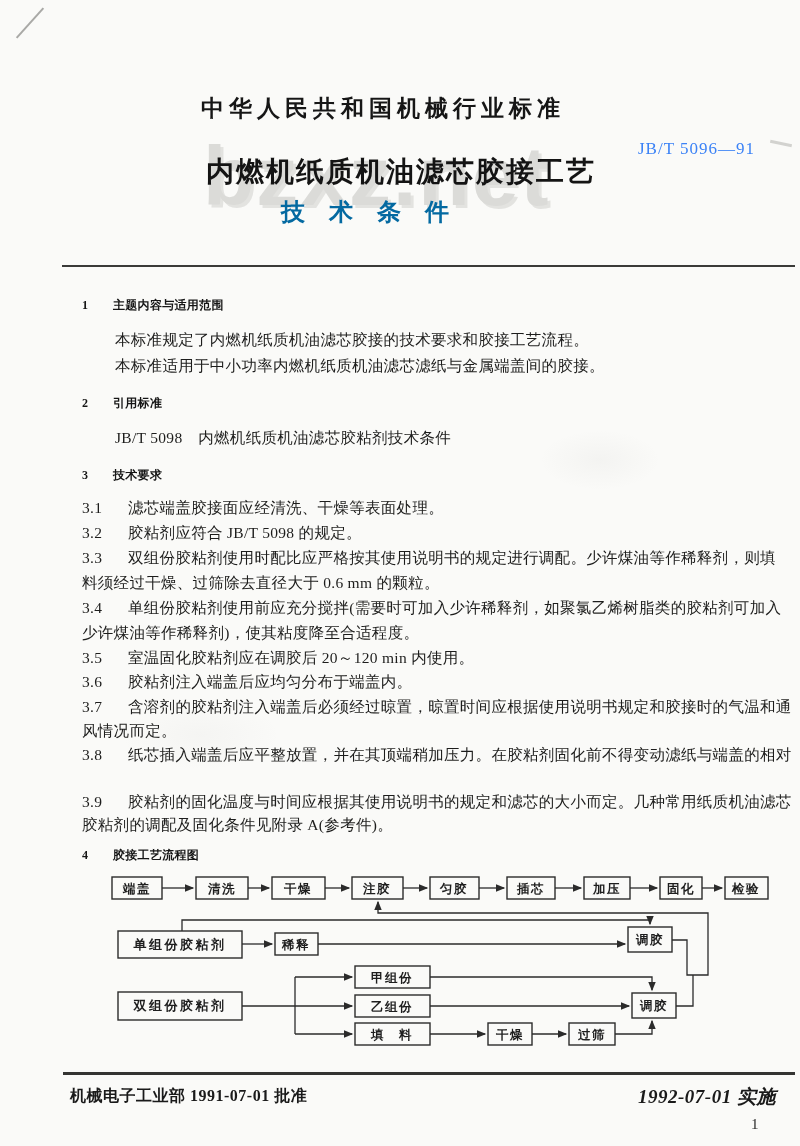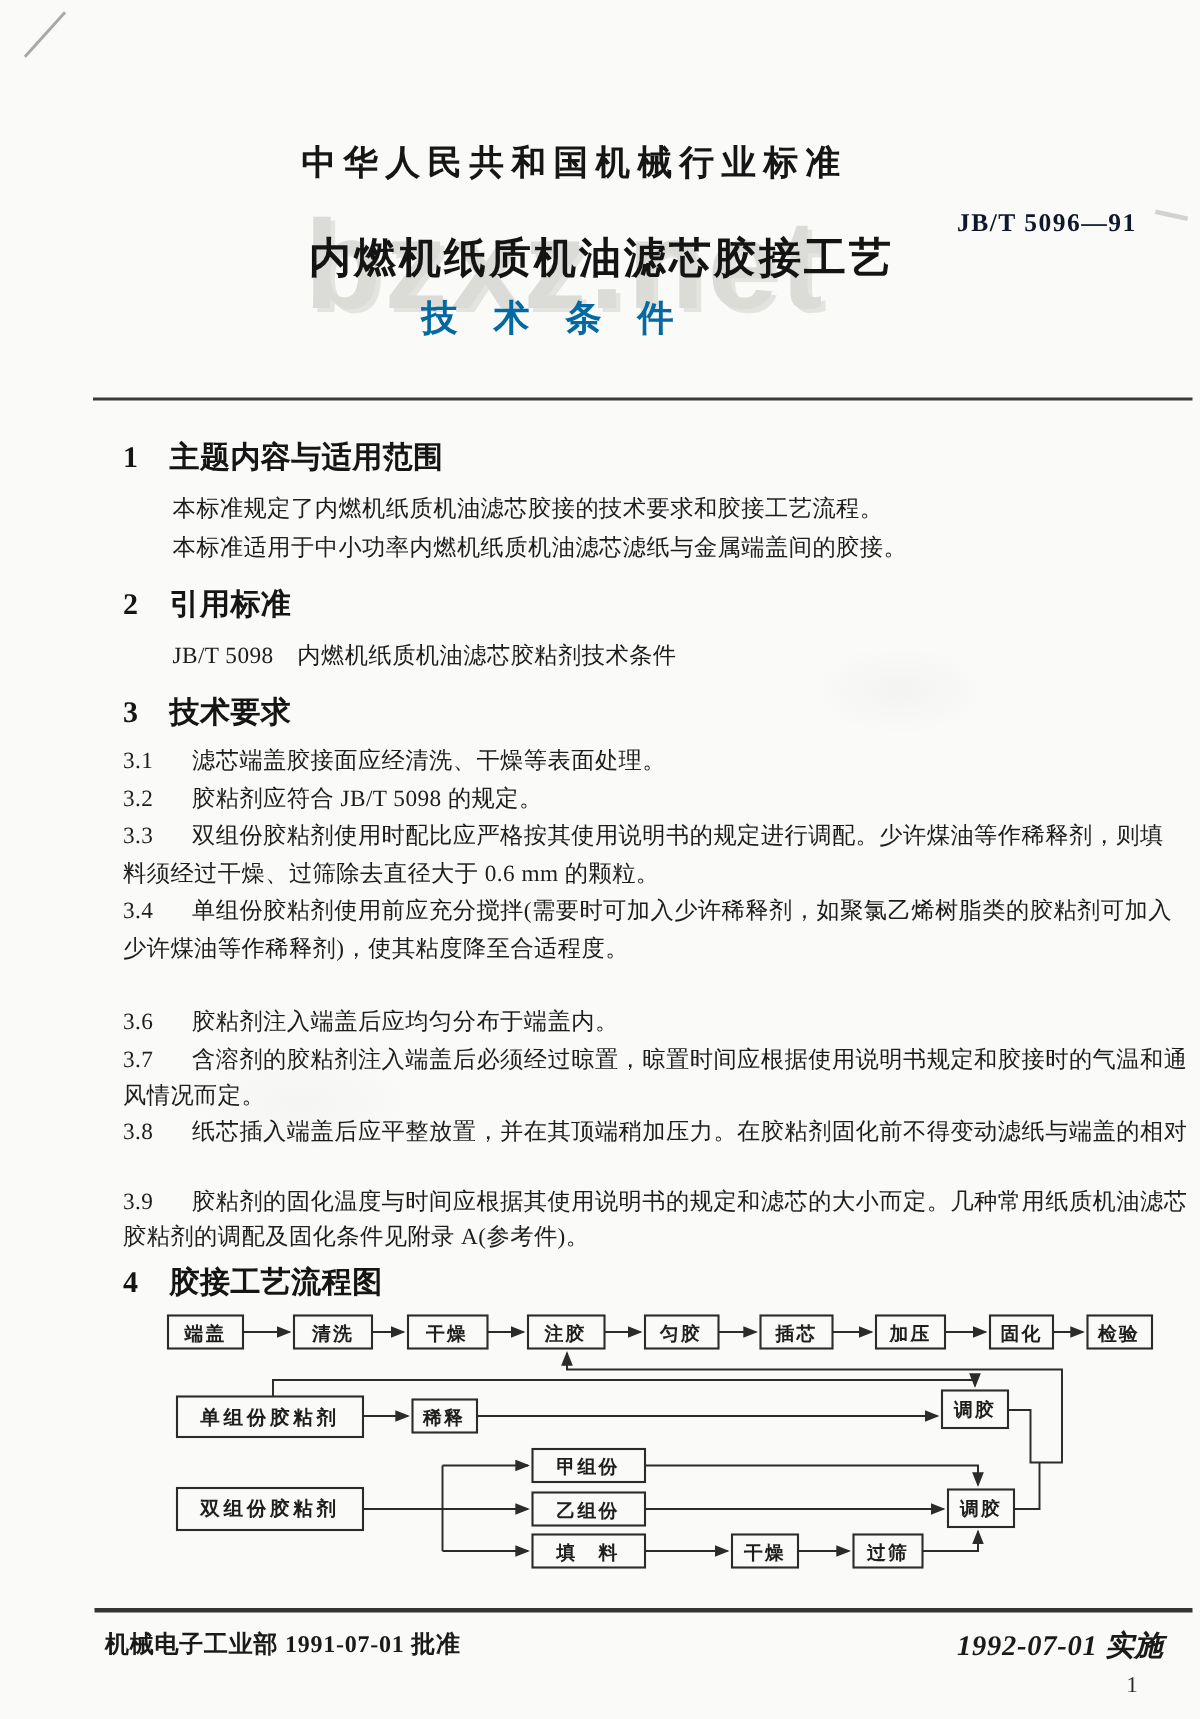--- a/index.html
+++ b/index.html
@@ -21,33 +21,33 @@
   
   .watermark{
     left:203px;top:134px;
     font-family:"Liberation Sans","DejaVu Sans",sans-serif;
     font-weight:bold;font-size:84px;line-height:84px;
     color:#dbdbd8;letter-spacing:2px;
     text-shadow:3px 3px 0 #e3e3e0;
     user-select:none;
   }
   .std-label{left:201px;top:93px;font-size:23px;font-weight:bold;letter-spacing:5px;color:#161616;}
-  .std-code{left:638px;top:139px;font-size:17px;font-weight:bold;letter-spacing:1px;color:#0f172a;text-align:right;}
+  .std-code{left:638px;top:139px;font-size:17px;font-weight:normal;letter-spacing:1px;color:#3b82f6;text-align:right;}
   .title1{left:206px;top:153px;font-size:28px;font-weight:bold;letter-spacing:2px;color:#141414;}
   .title2{left:281px;top:196px;font-size:24px;font-weight:bold;letter-spacing:9px;color:#0369a1;}
   .rule-top{left:62px;top:265px;width:733px;height:2px;background:#3a3a38;}
   
   .bodyline{
     position:absolute;left:82px;width:705px;
     font-size:15.5px;line-height:20px;
     letter-spacing:0.3px;color:#1d1d1c;
     white-space:nowrap;
   }
   .bodyline.ind{left:115px;}
-  .bodyline.h{font-weight:bold;font-size:20px;color:#151515;}
+  .bodyline.h{font-weight:bold;font-size:12px;color:#151515;}
   .no1{display:inline-block;min-width:31px;}
   .no2{display:inline-block;min-width:46px;}
   
   .flow{left:0;top:858px;width:764px;height:200px;}
   .flow svg{display:block;}
   .fc-rect{fill:none;stroke:#2b2b2b;stroke-width:1.4px;}
   .fc-line{fill:none;stroke:#2b2b2b;stroke-width:1.3px;}
   .fc-label{
     font-family:"Liberation Serif","DejaVu Serif",serif;
     font-weight:bold;font-size:12.5px;fill:#1e1e1e;letter-spacing:1.5px;
@@ -85,20 +85,21 @@
   <div class="bodyline ind" style="top:428px">JB/T 5098　内燃机纸质机油滤芯胶粘剂技术条件</div>
 
   <div class="bodyline h" style="top:465px"><span class="no1">3</span><span>技术要求</span></div>
 
   <div class="bodyline" style="top:498px"><span class="no2">3.1</span><span>滤芯端盖胶接面应经清洗、干燥等表面处理。</span></div>
   <div class="bodyline" style="top:523px"><span class="no2">3.2</span><span>胶粘剂应符合 JB/T 5098 的规定。</span></div>
   <div class="bodyline" style="top:548px"><span class="no2">3.3</span><span>双组份胶粘剂使用时配比应严格按其使用说明书的规定进行调配。少许煤油等作稀释剂，则填</span></div>
   <div class="bodyline" style="top:573px">料须经过干燥、过筛除去直径大于 0.6 mm 的颗粒。</div>
   <div class="bodyline" style="top:598px"><span class="no2">3.4</span><span>单组份胶粘剂使用前应充分搅拌(需要时可加入少许稀释剂，如聚氯乙烯树脂类的胶粘剂可加入</span></div>
   <div class="bodyline" style="top:623px">少许煤油等作稀释剂)，使其粘度降至合适程度。</div>
+  <div class="bodyline" style="top:648px"><span class="no2">3.5</span><span>室温固化胶粘剂应在调胶后 20～120 min 内使用。</span></div>
   <div class="bodyline" style="top:672px"><span class="no2">3.6</span><span>胶粘剂注入端盖后应均匀分布于端盖内。</span></div>
   <div class="bodyline" style="top:697px"><span class="no2">3.7</span><span>含溶剂的胶粘剂注入端盖后必须经过晾置，晾置时间应根据使用说明书规定和胶接时的气温和通</span></div>
   <div class="bodyline" style="top:721px">风情况而定。</div>
   <div class="bodyline" style="top:745px"><span class="no2">3.8</span><span>纸芯插入端盖后应平整放置，并在其顶端稍加压力。在胶粘剂固化前不得变动滤纸与端盖的相对</span></div>
   <div class="bodyline" style="top:792px"><span class="no2">3.9</span><span>胶粘剂的固化温度与时间应根据其使用说明书的规定和滤芯的大小而定。几种常用纸质机油滤芯</span></div>
   <div class="bodyline" style="top:815px">胶粘剂的调配及固化条件见附录 A(参考件)。</div>
 
   <div class="bodyline h" style="top:845px"><span class="no1">4</span><span>胶接工艺流程图</span></div>
 
   <div class="abs flow">

